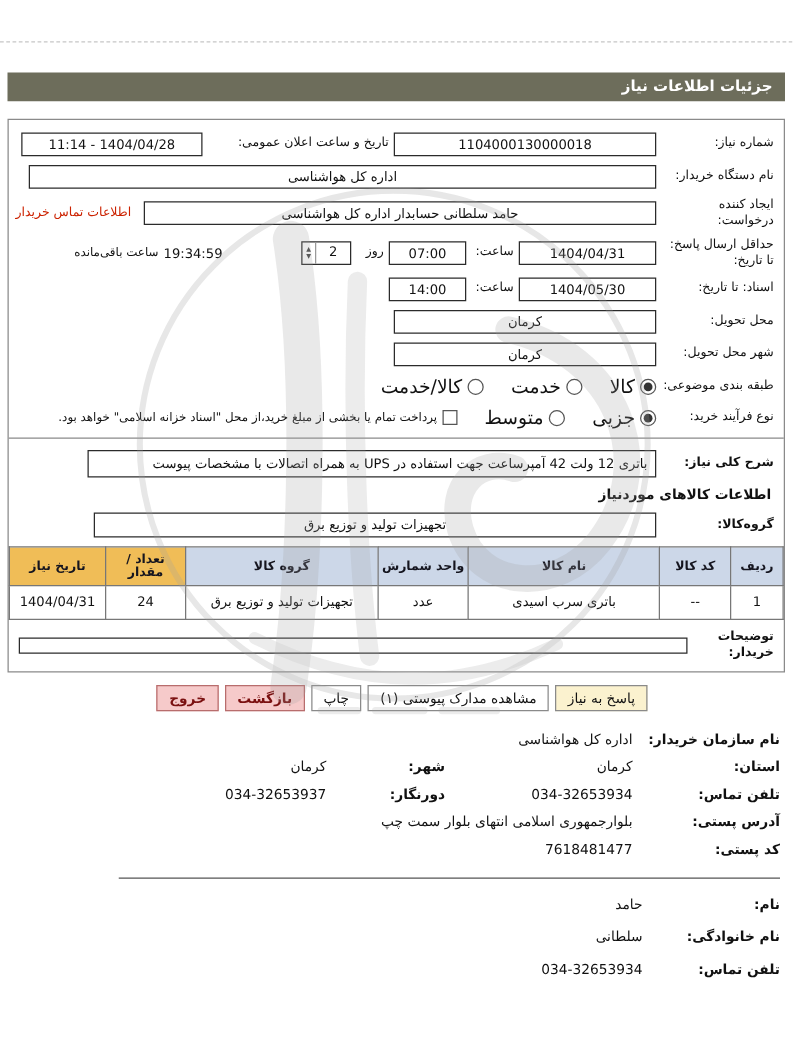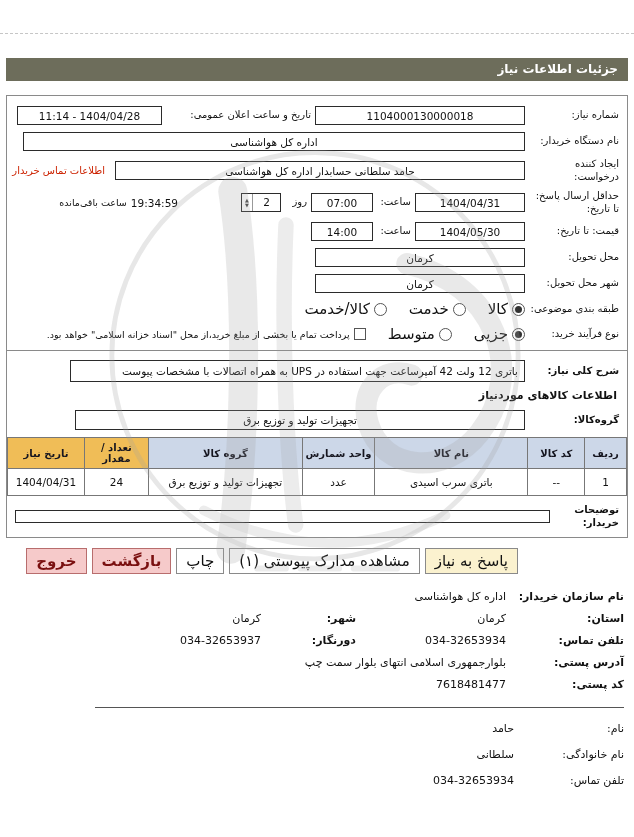--- a/index.html
+++ b/index.html
@@ -42,35 +42,35 @@
   .goods-title{font-weight:bold;font-size:11px;margin:2px 2px 8px;}
   .groupbox{border:1px solid #2b2b2b;background:#fff;width:450px;flex:none;text-align:center;
     font-size:10.5px;padding:3px 6px;box-sizing:border-box;}
   table.goods{border-collapse:collapse;width:calc(100% + 16px);margin:4px -8px 8px;font-size:10px;}
   table.goods th,table.goods td{border:1px solid #777;text-align:center;}
   table.goods th{background:#ccd7e8;font-weight:bold;padding:4px 2px;color:#15151f;}
   table.goods th.hl{background:#f0bd57;}
   table.goods td{background:#fff;padding:7px 2px;font-size:10.5px;}
   .notes-input{border:1px solid #2b2b2b;background:#fff;height:13px;flex:1;box-sizing:border-box;}
   .btnrow{display:flex;gap:5px;margin:10px 6px 0;padding-right:110px;}
-  .btn{border:1px solid #8a8a8a;background:#fff;font-size:15px;padding:3px 9px;
+  .btn{border:1px solid #8a8a8a;background:#fff;font-size:11px;padding:3px 9px;
     font-family:inherit;cursor:pointer;color:#111;white-space:nowrap;}
   .btn.warn{background:#fbf2cf;text-align:right;}
   .btn.danger{background:#f6caca;border-color:#b86d6d;color:#7a1010;font-weight:bold;}
   .contact{margin:16px 10px 0;font-size:11px;}
   .crow{display:flex;align-items:baseline;margin-bottom:9px;}
   .cl{font-weight:bold;width:118px;flex:none;}
   .cv{width:150px;flex:none;}
   .cl2{font-weight:bold;width:95px;flex:none;}
   .cv2{flex:1;}
   .divider{border-top:1px solid #555;margin:16px 10px 14px 95px;}
   .creator{margin:0 10px;font-size:11px;}
   .creator-title{font-weight:bold;margin-bottom:13px;}
   .crow2{display:flex;align-items:baseline;margin-bottom:13px;}
-  .cl3{font-weight:normal;width:110px;flex:none;}
+  .cl3{font-weight:bold;width:110px;flex:none;}
   .watermark{position:absolute;left:80px;top:105px;z-index:40;pointer-events:none;opacity:0.5;}
 </style>
 </head>
 <body>
 
 <div class="page">
 
   <div class="perforation"></div>
 
   <div class="section-bar">
@@ -109,21 +109,21 @@
             <span>▲</span>
             <span>▼</span>
           </span>
       </div>
       <span class="spacer55"></span>
       <span class="remain">19:34:59</span>
       <span class="lbl remain-lbl">ساعت باقی‌مانده</span>
     </div>
 
     <div class="frow">
-      <span class="lbl w90">قیمت: تا تاریخ:</span>
+      <span class="lbl w90">اسناد: تا تاریخ:</span>
       <div class="input w110">1404/05/30</div>
       <span class="lbl" style="width:34px;flex:none;">ساعت:</span>
       <div class="input w62">14:00</div>
     </div>
 
     <div class="frow">
       <span class="lbl w90">محل تحویل:</span>
       <div class="input w210">کرمان</div>
     </div>
 

